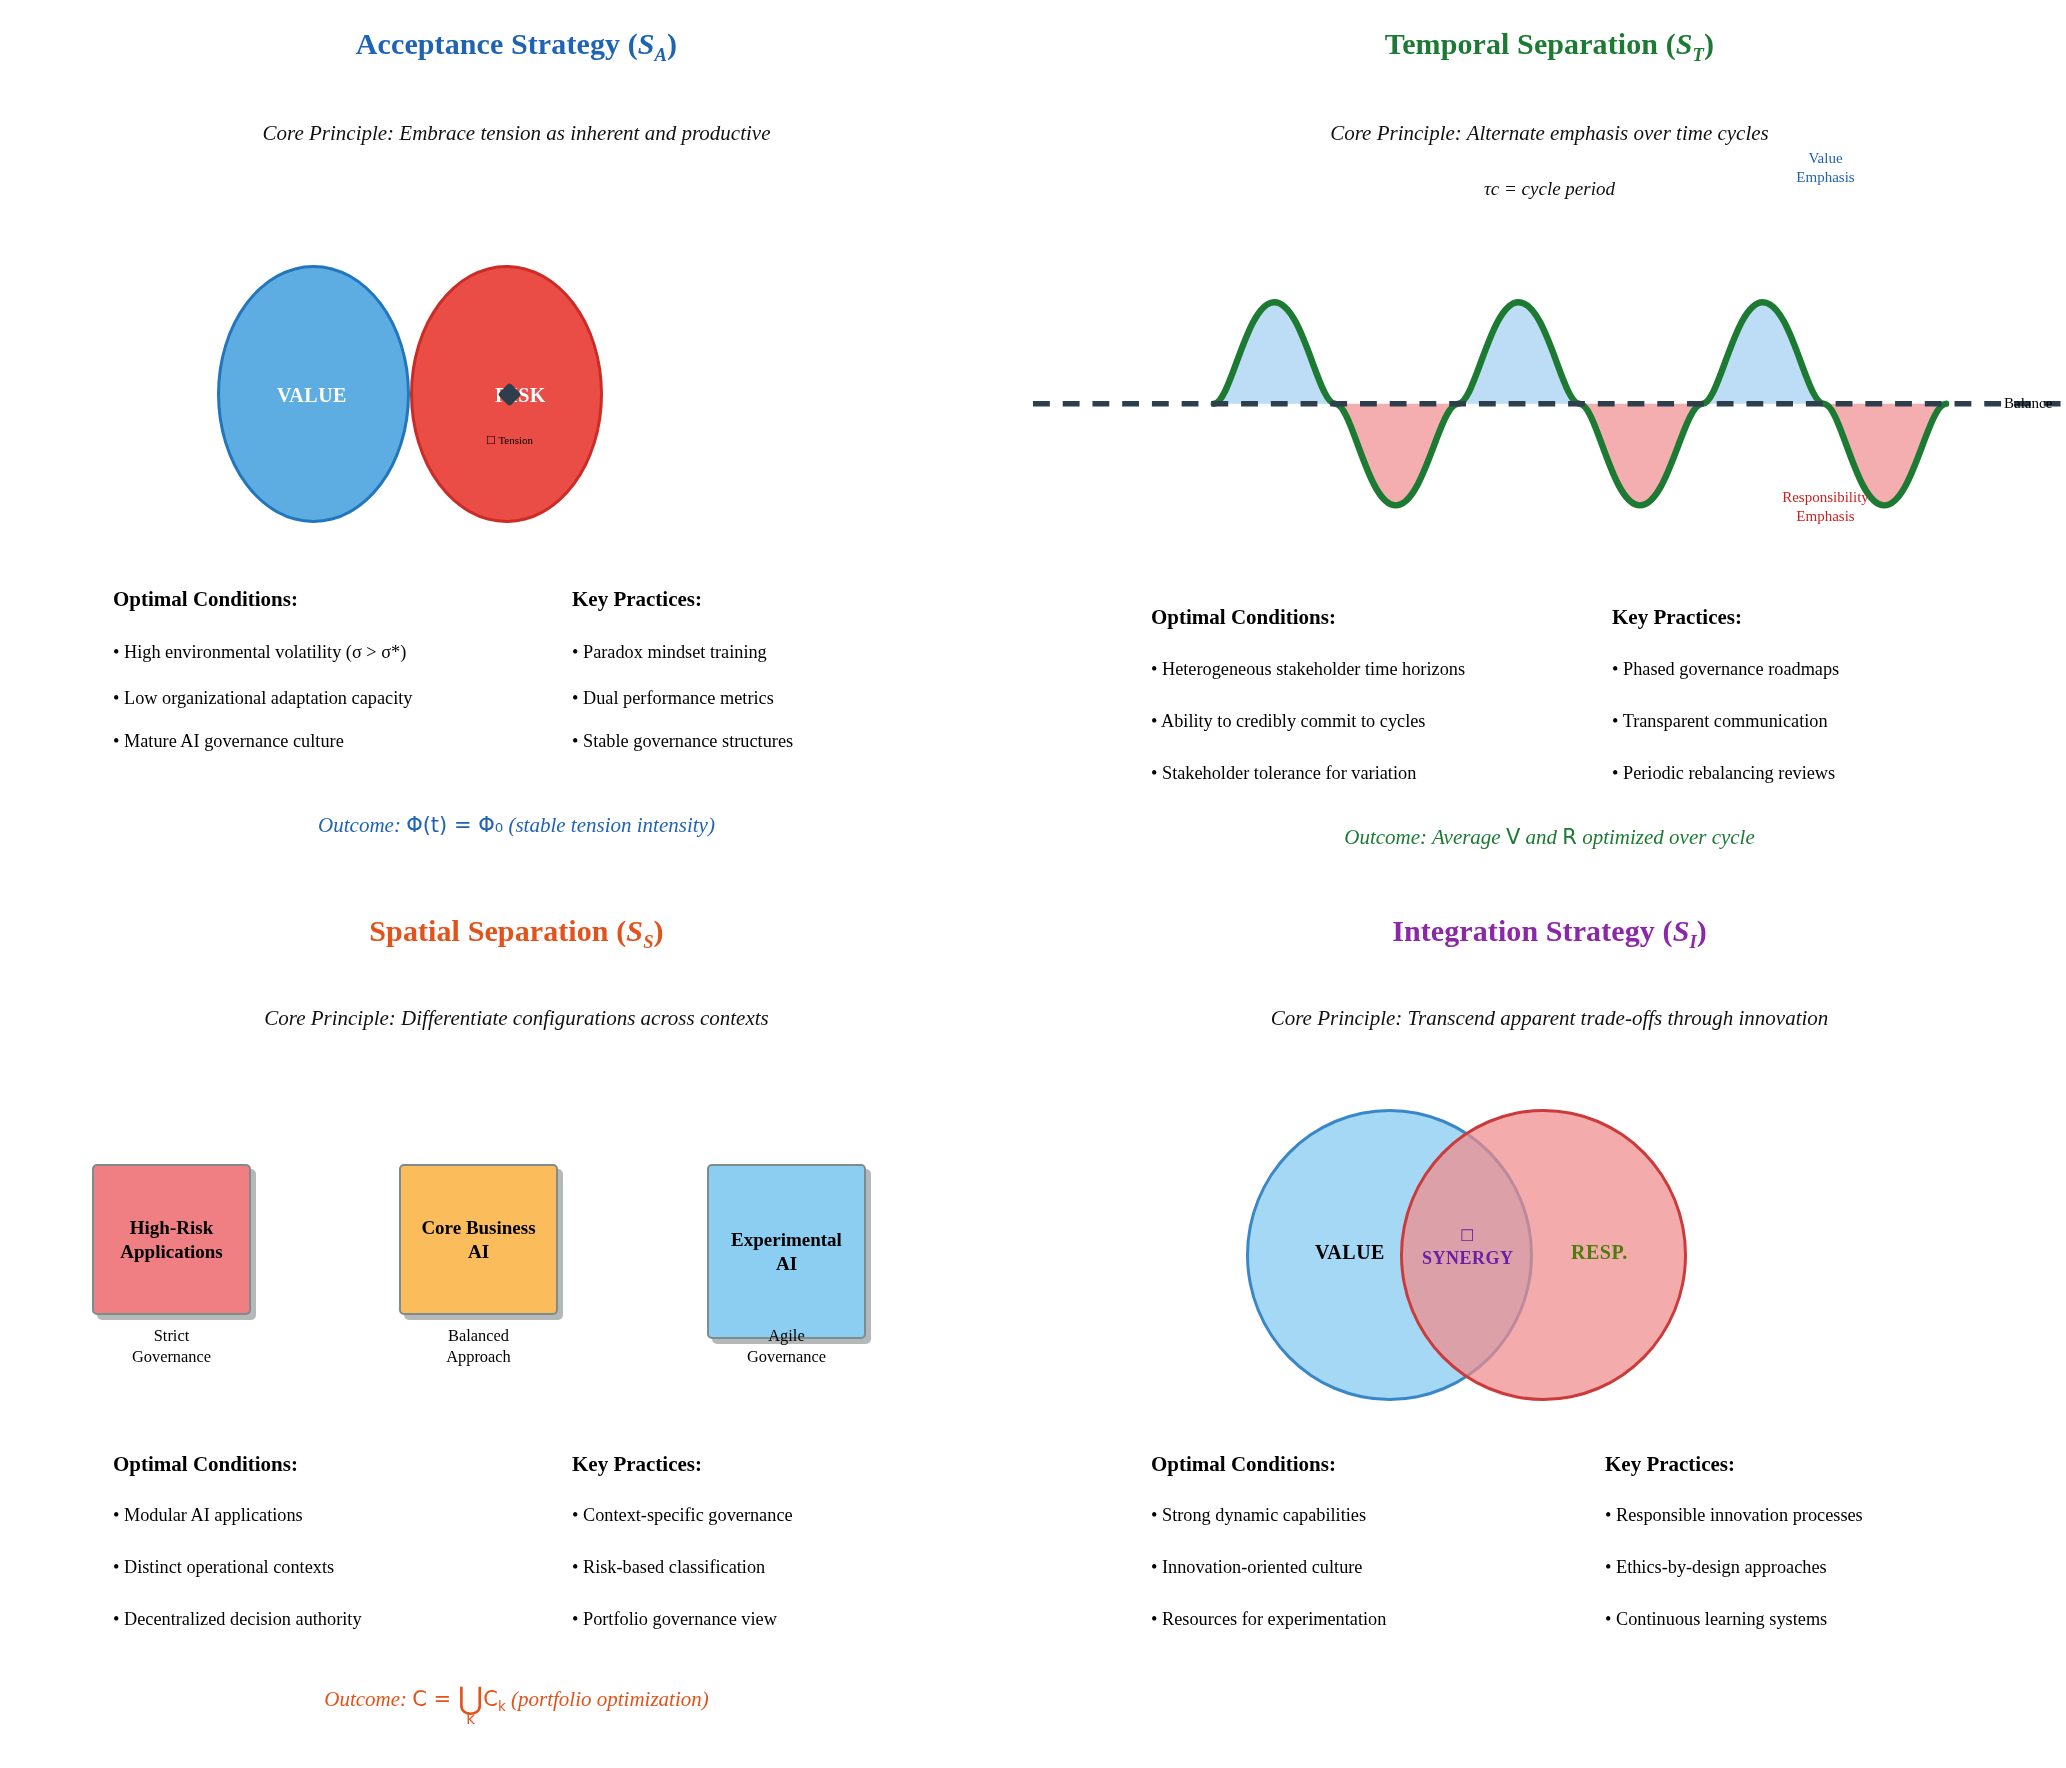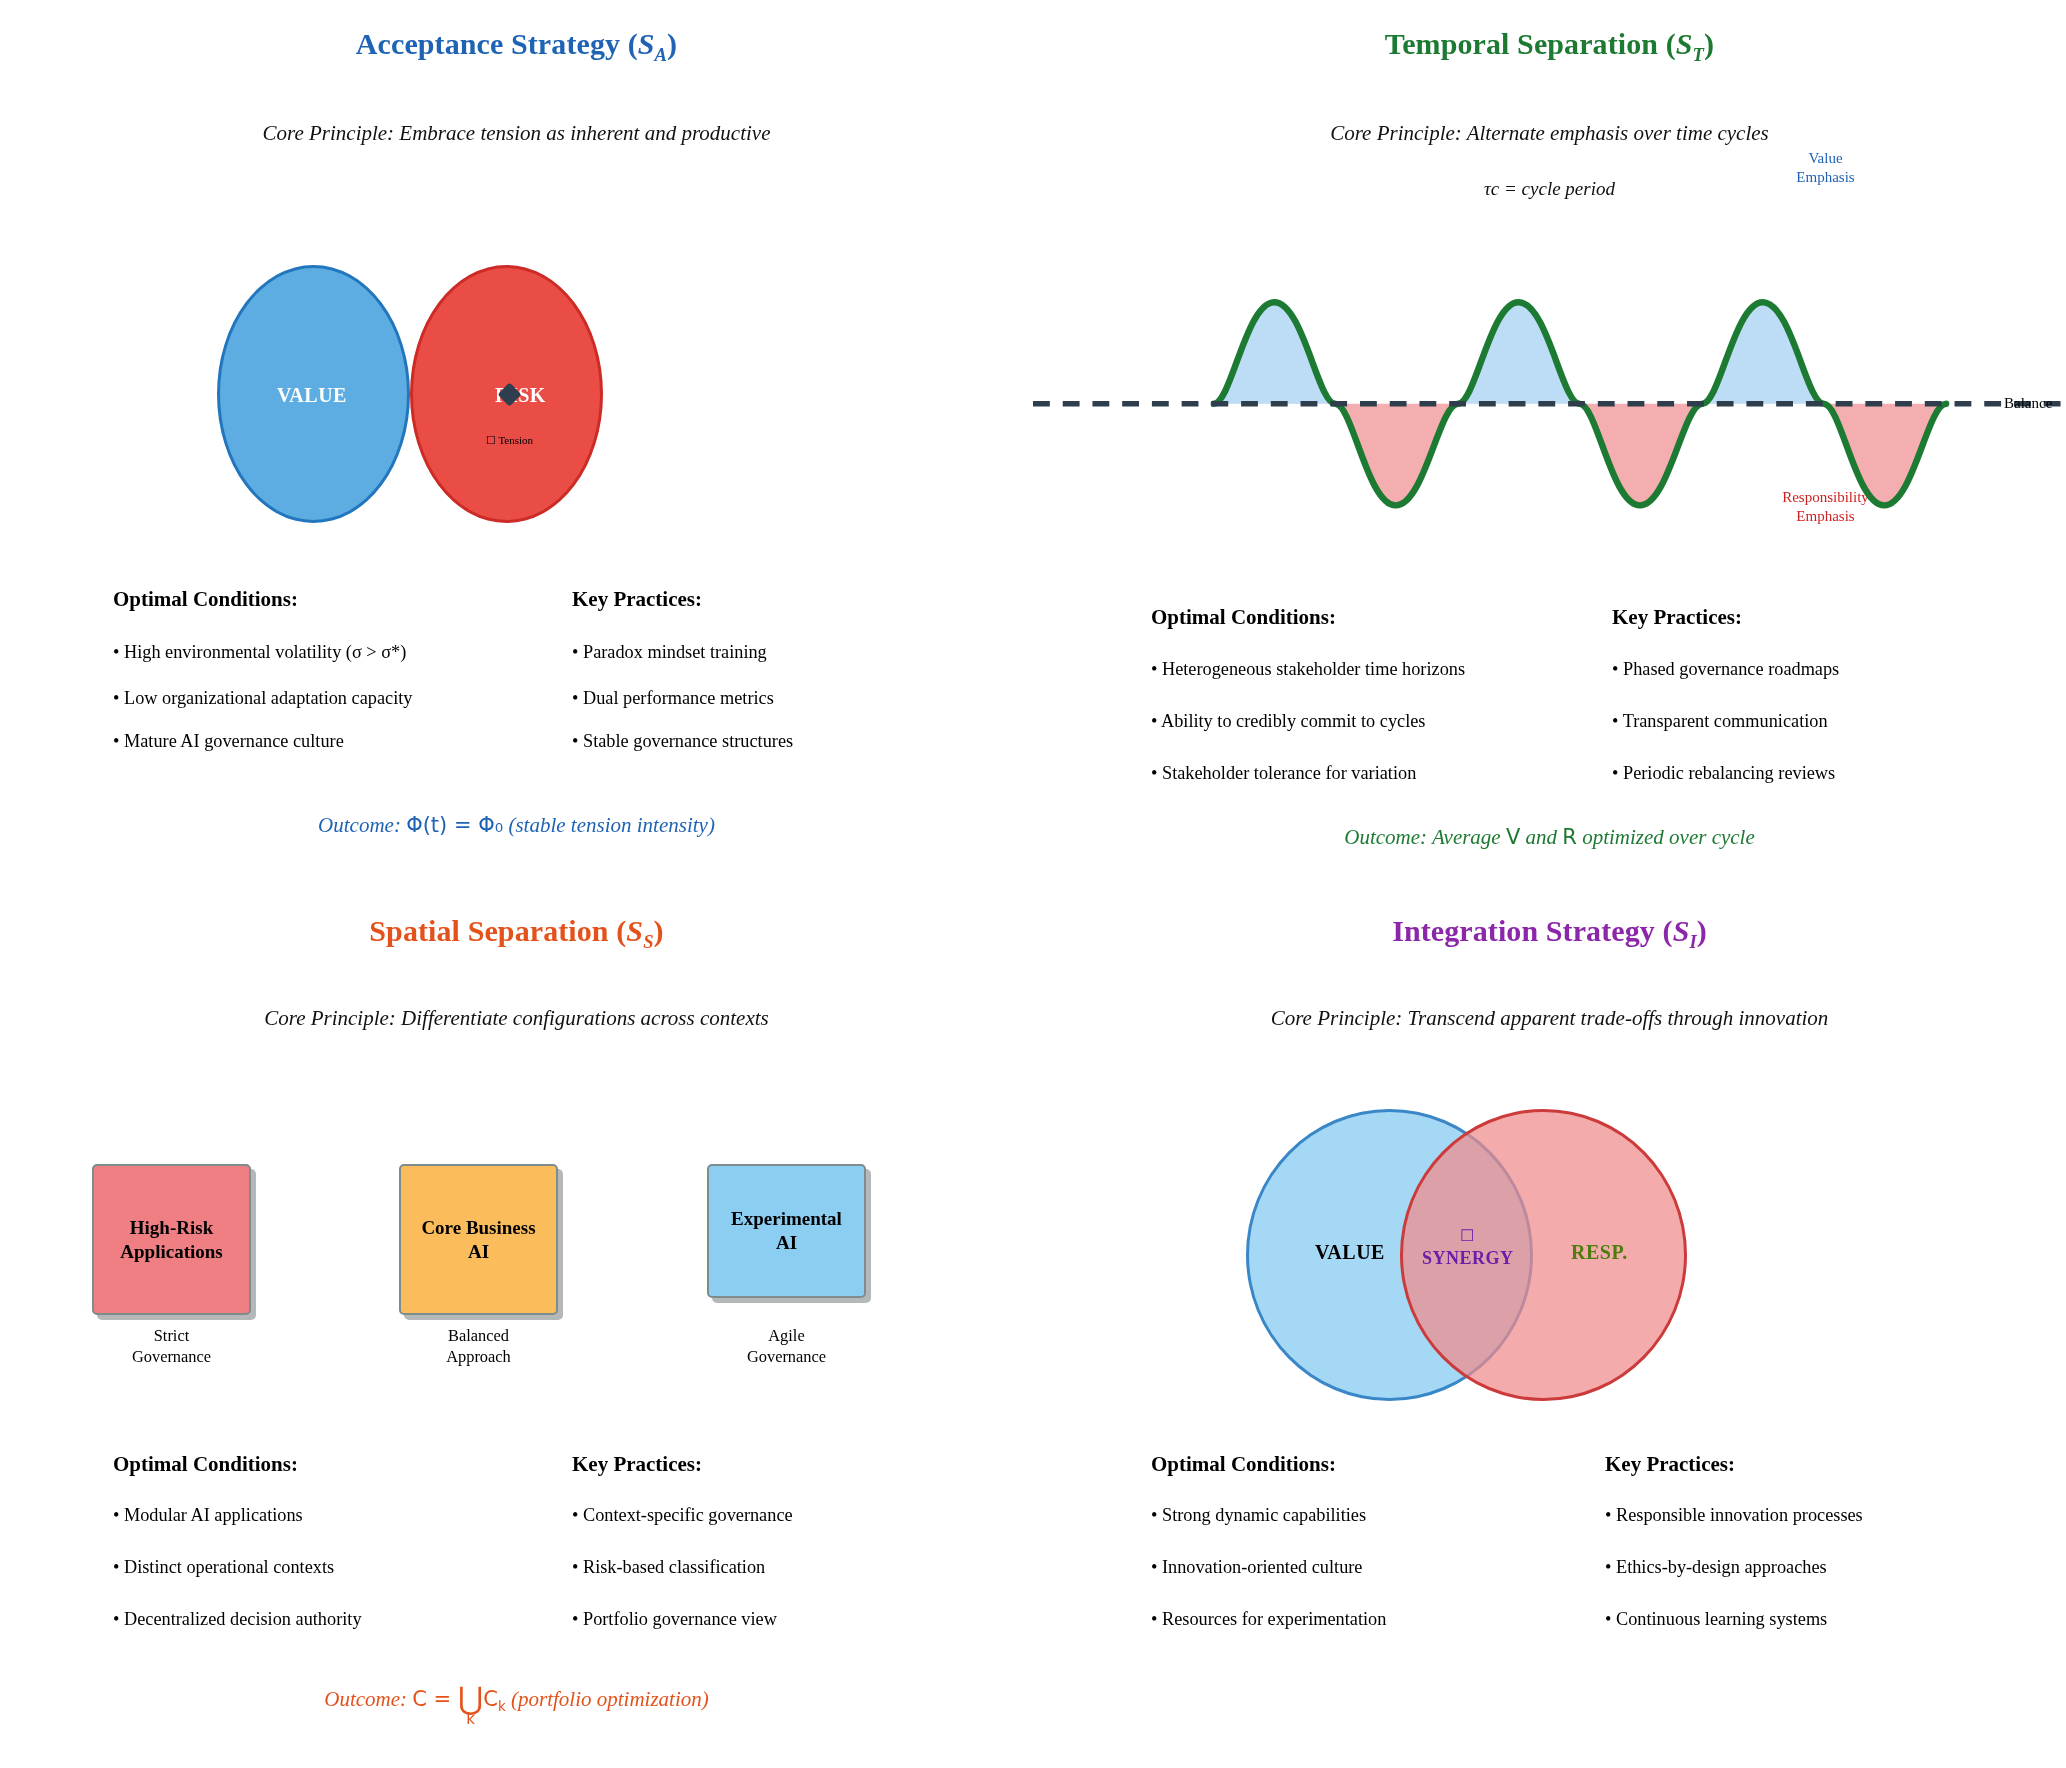--- a/index.html
+++ b/index.html
@@ -142,21 +142,21 @@
         <div>
           <div>Core Business</div>
           <div>AI</div>
         </div>
       </div>
       <div class="scap" style="left:399px;top:161px;width:159px;">
         <div>Balanced</div>
         <div>Approach</div>
       </div>
 
-      <div class="sbox" style="left:707px;top:0;width:159px;height:134px;background:#8ccdf2;">
+      <div class="sbox" style="left:707px;top:0;width:159px;height:175px;background:#8ccdf2;">
         <div>
           <div>Experimental</div>
           <div>AI</div>
         </div>
       </div>
       <div class="scap" style="left:707px;top:161px;width:159px;">
         <div>Agile</div>
         <div>Governance</div>
       </div>
     </div>

